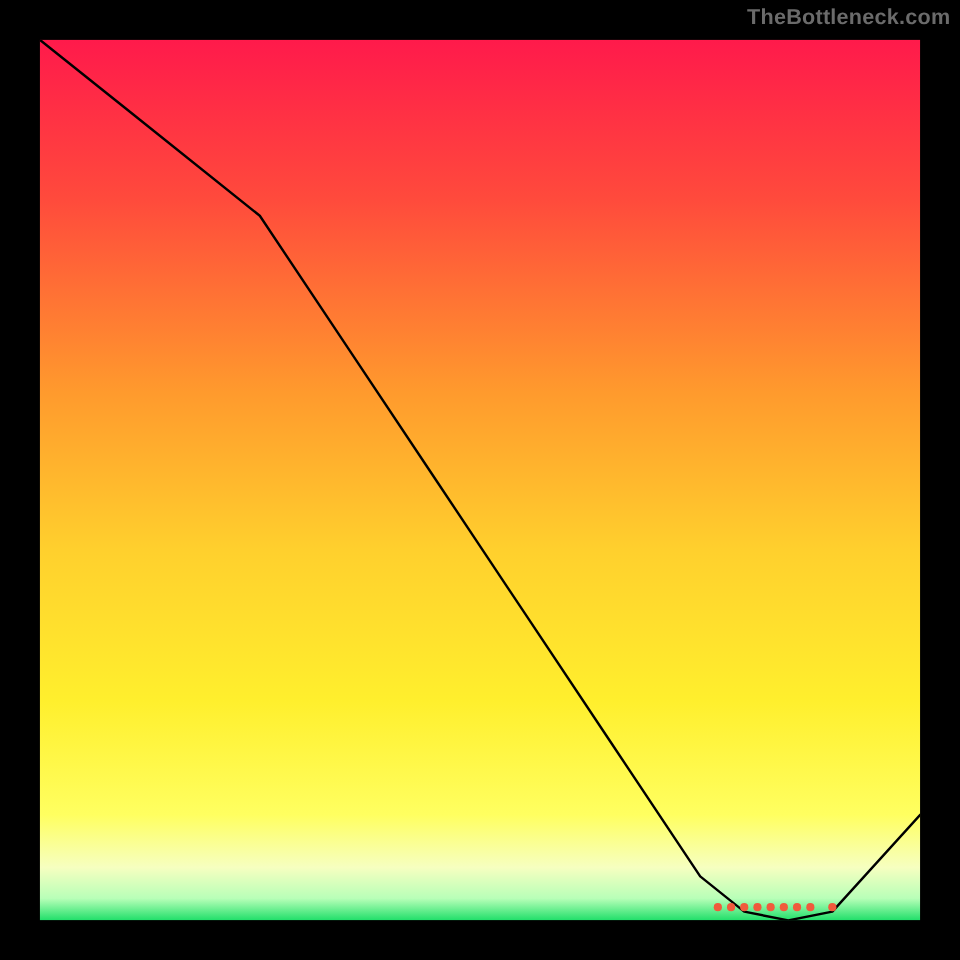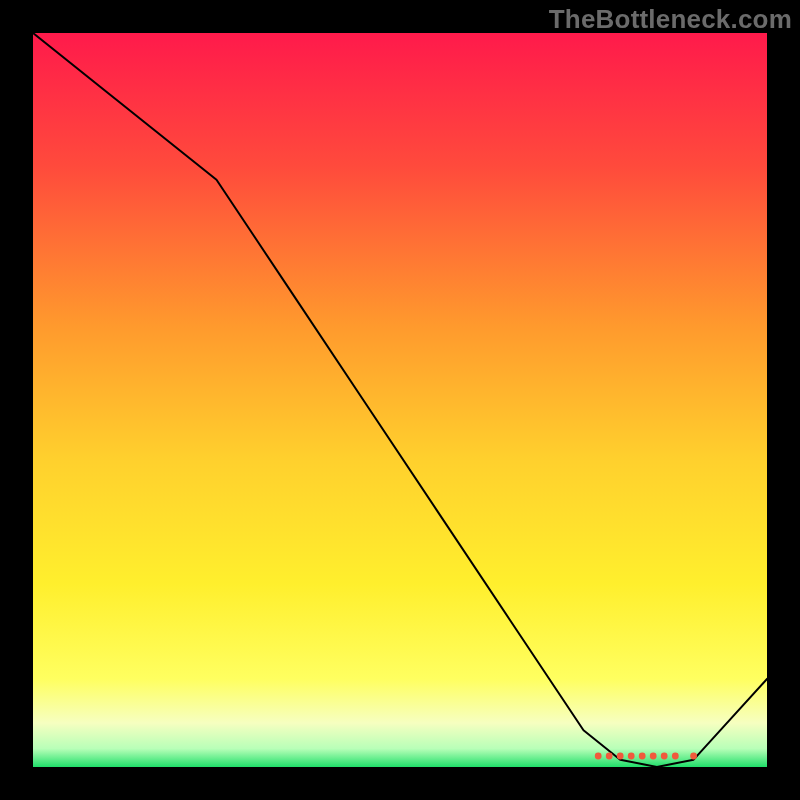--- a/index.html
+++ b/index.html
@@ -28,21 +28,21 @@
   .plot-area svg {
     display: block;
     width: 734px;
     height: 734px;
   }
   .watermark {
     position: absolute;
     top: 4px;
     right: 8px;
     color: #6b6b6b;
-    font-size: 26px;
+    font-size: 18px;
     font-weight: 600;
     letter-spacing: 0.2px;
     user-select: none;
   }
 </style>
 </head>
 <body>
 
 <div class="stage">
 

